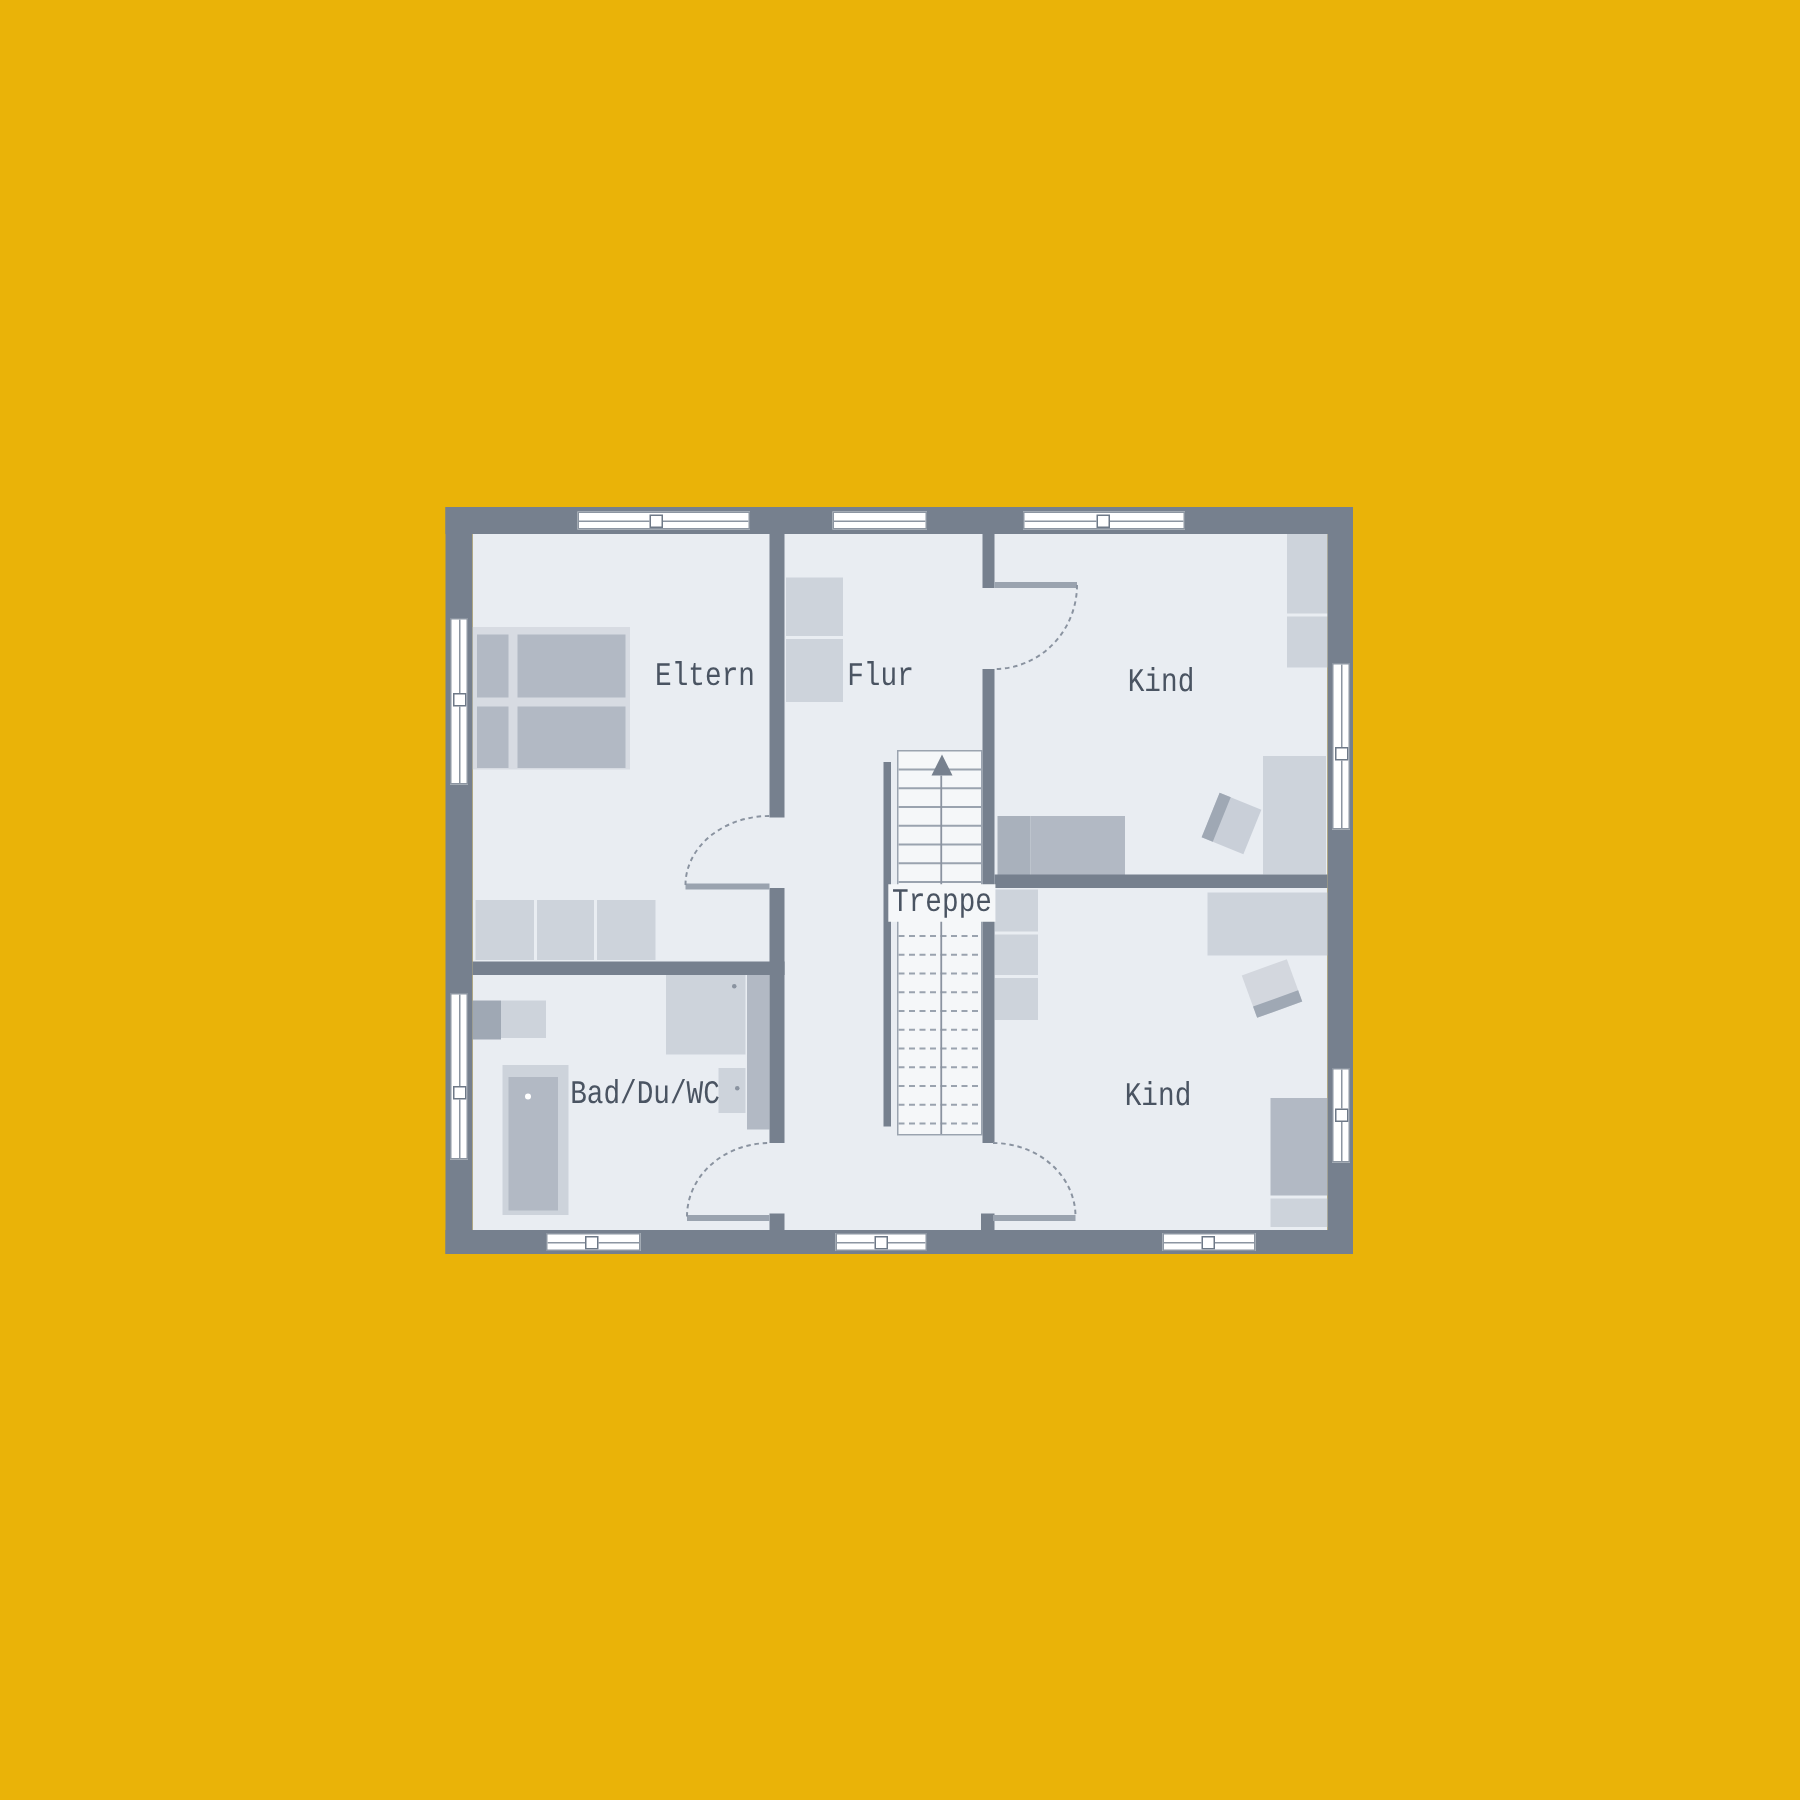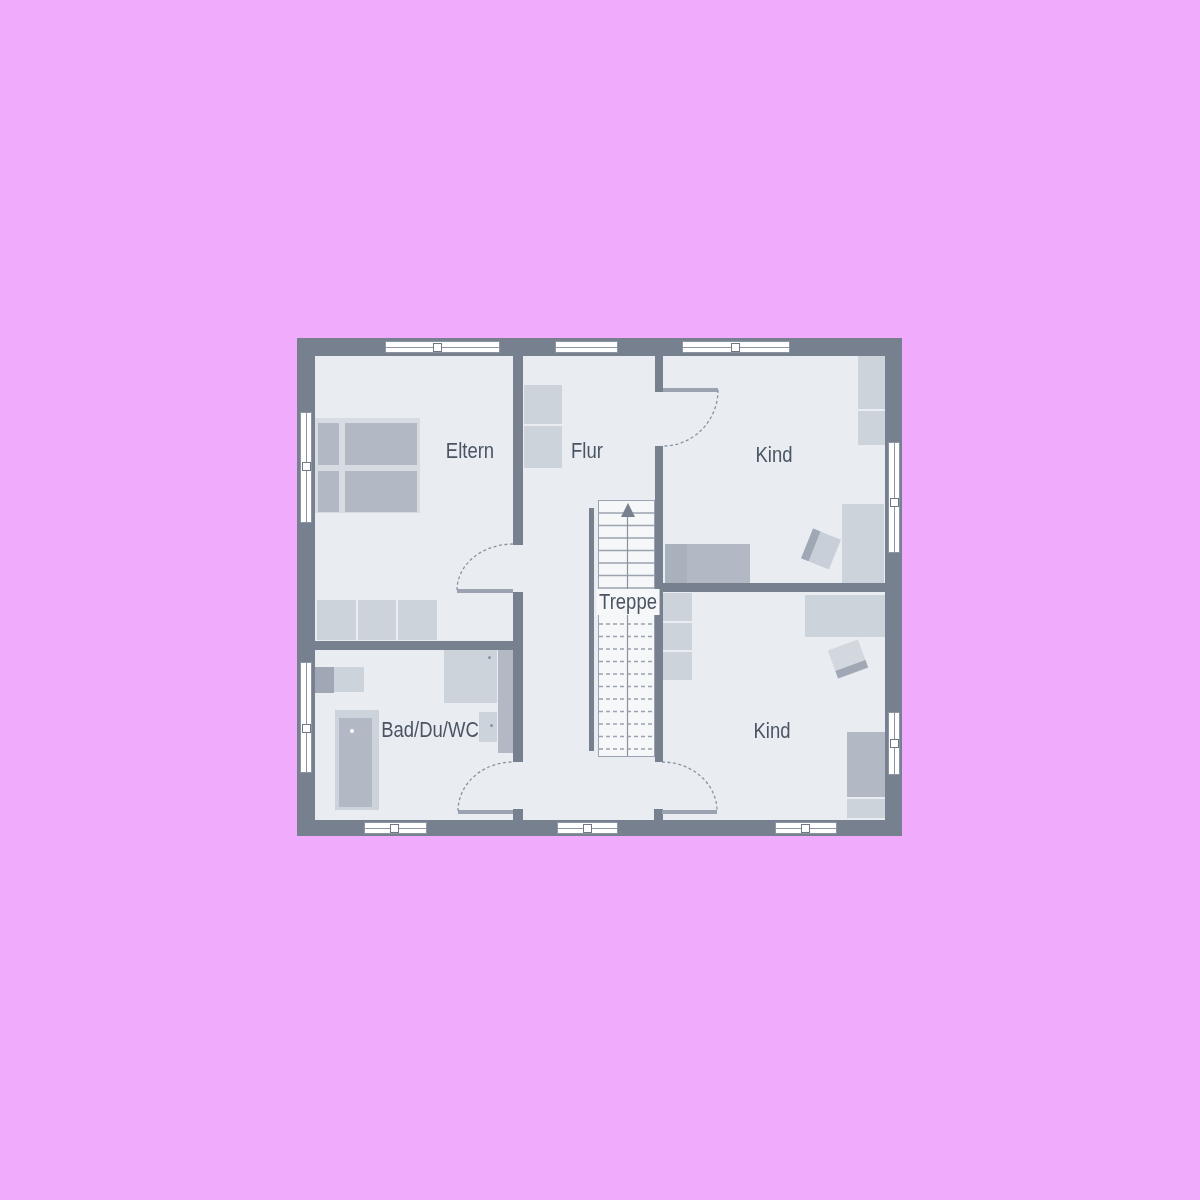--- a/index.html
+++ b/index.html
@@ -1,17 +1,17 @@
 <!DOCTYPE html>
 <html style="--wall: #76808E; --room-fill: #E9EDF2; --stairs-fill: #F5F7F9; --furniture-light: #CDD3DB; --furniture-medium: #B2B9C4; --furniture-dark: #A9B1BC; --furniture-deep: #9FA8B4; --bed-frame: #D7DBE2; --window-line: #8C95A1; --handle-line: #6E7987; --door-leaf: #9AA3AF; --arc-line: #8A93A0; --label-text: #4A5462;"><head>
 <meta charset="utf-8">
 <style>
   html,body{margin:0;padding:0;background:#ffffff;}
-  #canvas{position:relative;width:1200px;height:1200px;background:#f0abfc;overflow:hidden;
-          font-family:Liberation Sans, sans-serif;}
+  #canvas{position:relative;width:1200px;height:1200px;background:#eab308;overflow:hidden;
+          font-family:Liberation Mono, monospace;}
   .abs{position:absolute;}
   .wall{position:absolute;background:var(--wall);}
   .room{position:absolute;background:var(--room-fill);}
   .furnL{position:absolute;background:var(--furniture-light);}
   .furnM{position:absolute;background:var(--furniture-medium);}
   .furnD{position:absolute;background:var(--furniture-dark);}
   .furnX{position:absolute;background:var(--furniture-deep);}
   .divline{position:absolute;background:var(--room-fill);}
   .win{position:absolute;background:#ffffff;border:1px solid var(--window-line);box-sizing:border-box;}
   .win.h::after{content:"";position:absolute;left:0;right:0;top:50%;height:1px;margin-top:-0.5px;background:var(--window-line);}

